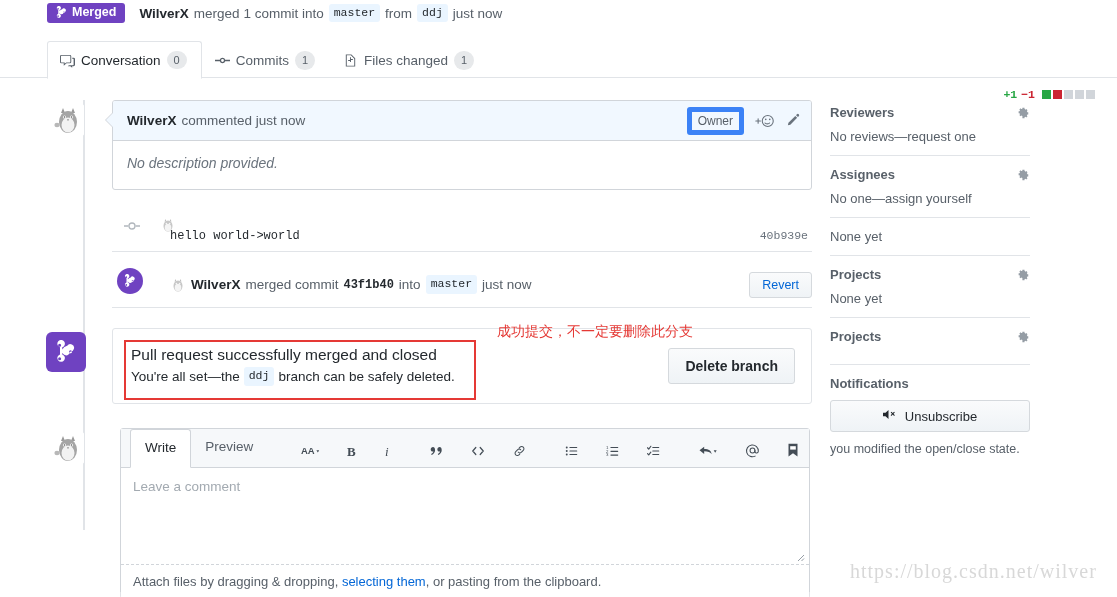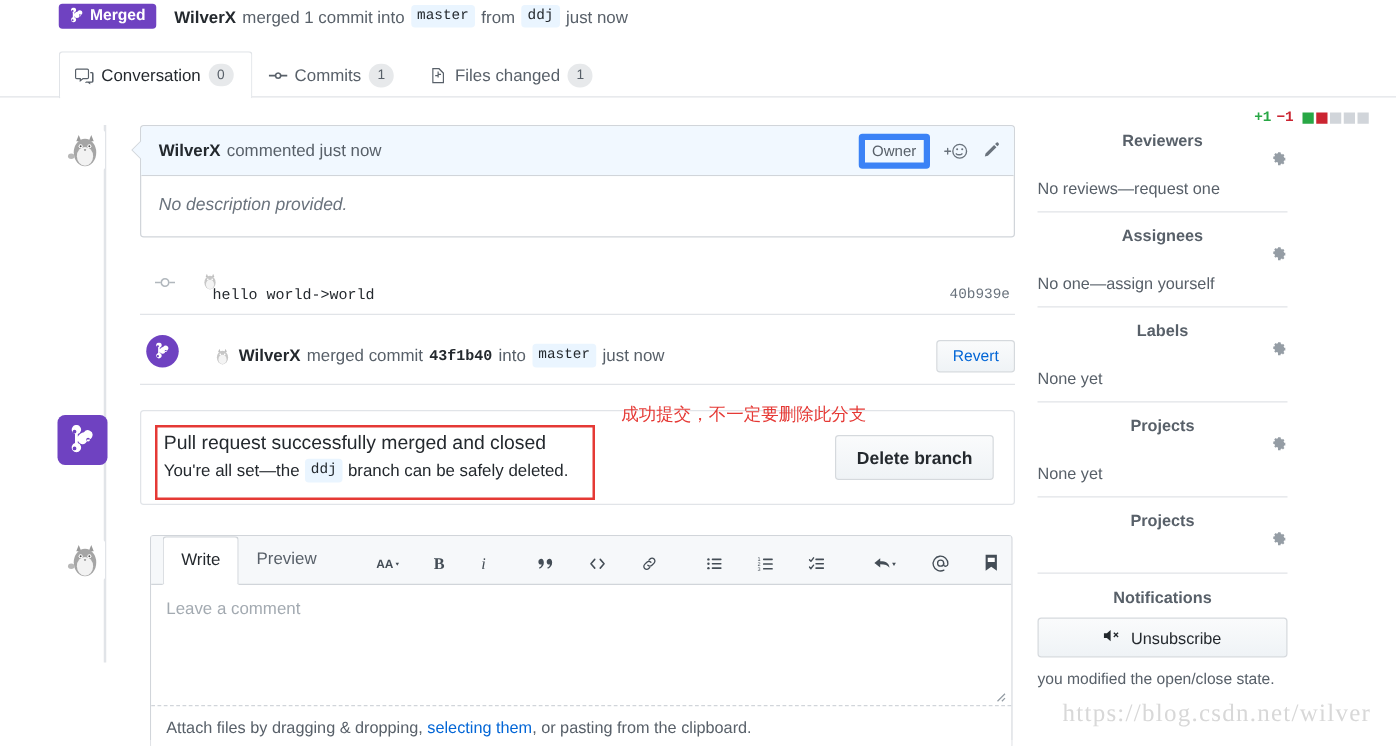--- a/index.html
+++ b/index.html
@@ -227,21 +227,21 @@
   .resize-grip {
     position: absolute; right: 4px; bottom: 36px; width: 10px; height: 10px;
     color: #959da5; font-size: 10px; line-height: 10px;
   }
 
   
   .sb-sec { padding-bottom: 11px; margin-bottom: 0; }
   .sb-sec + .sb-sec { border-top: 1px solid #e1e4e8; padding-top: 11px; }
   .sb-head {
     display: flex; align-items: center; font-size: 13px; font-weight: bold;
-    color: #586069; margin-bottom: 9px; flex-direction: column;
+    color: #586069; margin-bottom: 9px;
   }
   .sb-head .gear { margin-left: auto; color: #959da5; cursor: pointer; display: flex; }
   .sb-body { font-size: 13px; color: #586069; }
   .unsub-btn {
     width: 200px; border: 1px solid #d5d9dd; border-radius: 3px;
     background: linear-gradient(#fafbfc,#eff3f6);
     font-size: 13px; color: #24292e; padding: 7px 0; cursor: pointer;
     display: flex; align-items: center; justify-content: center; gap: 7px;
     margin-bottom: 8px;
   }
@@ -574,29 +574,20 @@
           <svg width="14" height="14" viewBox="0 0 16 16" fill="#959da5">
             <path d="M8 5.2a2.8 2.8 0 1 0 0 5.6 2.8 2.8 0 0 0 0-5.6zm0 4.3a1.5 1.5 0 1 1 0-3 1.5 1.5 0 0 1 0 3z"></path>
             <path d="M14 7h-1.1a4.9 4.9 0 0 0-.5-1.3l.8-.8-1.4-1.4-.8.8A4.9 4.9 0 0 0 9.7 3V2H7.3v1a4.9 4.9 0 0 0-1.3.5l-.8-.8-1.4 1.4.8.8A4.9 4.9 0 0 0 4.1 6H3v2.2h1.1c.1.5.3.9.5 1.3l-.8.8 1.4 1.4.8-.8c.4.2.8.4 1.3.5V14h2.4v-1.1c.5-.1.9-.3 1.3-.5l.8.8 1.4-1.4-.8-.8c.2-.4.4-.8.5-1.3H14V7z"></path>
           </svg>
         </span>
       </div>
       <div class="sb-body">No one—assign yourself</div>
     </div>
 
     <div class="sb-sec">
-      <div class="sb-head">
-        <span>Labels</span>
-        <span class="gear">
-          <svg width="14" height="14" viewBox="0 0 16 16" fill="#959da5">
-            <path d="M8 5.2a2.8 2.8 0 1 0 0 5.6 2.8 2.8 0 0 0 0-5.6zm0 4.3a1.5 1.5 0 1 1 0-3 1.5 1.5 0 0 1 0 3z"></path>
-            <path d="M14 7h-1.1a4.9 4.9 0 0 0-.5-1.3l.8-.8-1.4-1.4-.8.8A4.9 4.9 0 0 0 9.7 3V2H7.3v1a4.9 4.9 0 0 0-1.3.5l-.8-.8-1.4 1.4.8.8A4.9 4.9 0 0 0 4.1 6H3v2.2h1.1c.1.5.3.9.5 1.3l-.8.8 1.4 1.4.8-.8c.4.2.8.4 1.3.5V14h2.4v-1.1c.5-.1.9-.3 1.3-.5l.8.8 1.4-1.4-.8-.8c.2-.4.4-.8.5-1.3H14V7z"></path>
-          </svg>
-        </span>
-      </div>
       <div class="sb-body">None yet</div>
     </div>
 
     <div class="sb-sec">
       <div class="sb-head">
         <span>Projects</span>
         <span class="gear">
           <svg width="14" height="14" viewBox="0 0 16 16" fill="#959da5">
             <path d="M8 5.2a2.8 2.8 0 1 0 0 5.6 2.8 2.8 0 0 0 0-5.6zm0 4.3a1.5 1.5 0 1 1 0-3 1.5 1.5 0 0 1 0 3z"></path>
             <path d="M14 7h-1.1a4.9 4.9 0 0 0-.5-1.3l.8-.8-1.4-1.4-.8.8A4.9 4.9 0 0 0 9.7 3V2H7.3v1a4.9 4.9 0 0 0-1.3.5l-.8-.8-1.4 1.4.8.8A4.9 4.9 0 0 0 4.1 6H3v2.2h1.1c.1.5.3.9.5 1.3l-.8.8 1.4 1.4.8-.8c.4.2.8.4 1.3.5V14h2.4v-1.1c.5-.1.9-.3 1.3-.5l.8.8 1.4-1.4-.8-.8c.2-.4.4-.8.5-1.3H14V7z"></path>

